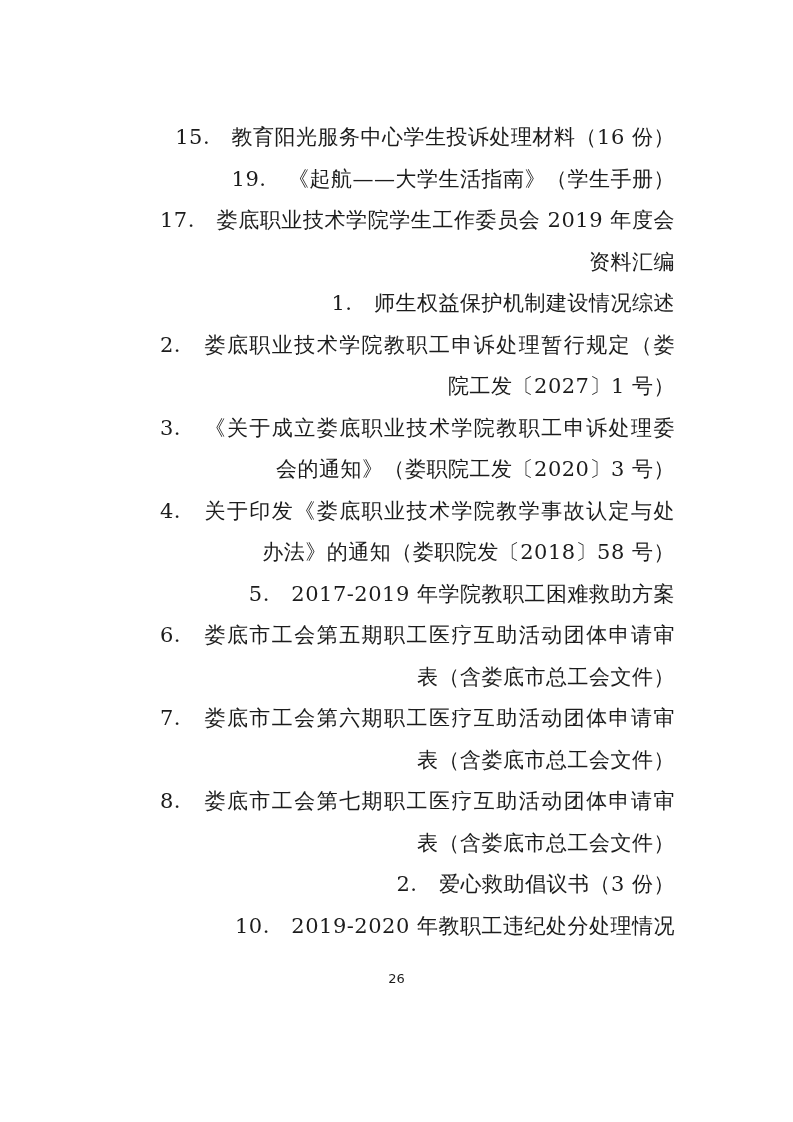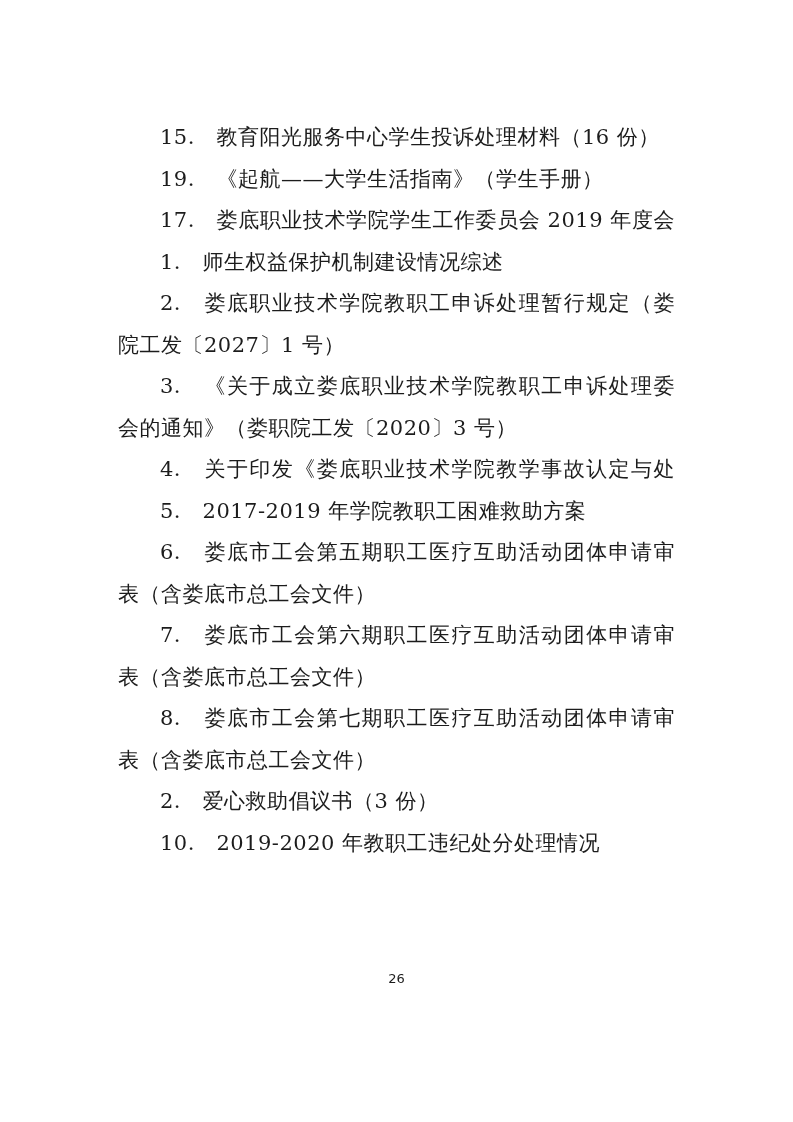--- a/index.html
+++ b/index.html
@@ -25,20 +25,21 @@
     top: 117px;
     width: 557px;
   }
   .line {
     font-size: 21px;
     line-height: 41.5px;
     height: 41.5px;
     color: #1c1c1c;
     white-space: nowrap;
     letter-spacing: 0.5px;
+    text-align: right;
   }
   .line.indent {
     padding-left: 42px;
   }
   .line.justify {
     white-space: normal;
     overflow: hidden;
     text-align: justify;
     text-align-last: justify;
   }
@@ -56,26 +57,28 @@
   }
 </style>
 </head>
 <body>
 
 <div class="page">
   <div class="content" id="doc-body">
       <div class="line indent">15.　教育阳光服务中心学生投诉处理材料（16 份）</div>
       <div class="line indent">19.　《起航——大学生活指南》（学生手册）</div>
       <div class="line indent justify">17.　娄底职业技术学院学生工作委员会 2019 年度会议</div>
+      <div class="line">资料汇编</div>
       <div class="line indent">1.　师生权益保护机制建设情况综述</div>
       <div class="line indent justify">2.　娄底职业技术学院教职工申诉处理暂行规定（娄职</div>
       <div class="line">院工发〔2027〕1 号）</div>
       <div class="line indent justify">3.　《关于成立娄底职业技术学院教职工申诉处理委员</div>
       <div class="line">会的通知》（娄职院工发〔2020〕3 号）</div>
       <div class="line indent justify">4.　关于印发《娄底职业技术学院教学事故认定与处理</div>
+      <div class="line">办法》的通知（娄职院发〔2018〕58 号）</div>
       <div class="line indent">5.　2017-2019 年学院教职工困难救助方案</div>
       <div class="line indent justify">6.　娄底市工会第五期职工医疗互助活动团体申请审批</div>
       <div class="line">表（含娄底市总工会文件）</div>
       <div class="line indent justify">7.　娄底市工会第六期职工医疗互助活动团体申请审批</div>
       <div class="line">表（含娄底市总工会文件）</div>
       <div class="line indent justify">8.　娄底市工会第七期职工医疗互助活动团体申请审批</div>
       <div class="line">表（含娄底市总工会文件）</div>
       <div class="line indent">2.　爱心救助倡议书（3 份）</div>
       <div class="line indent">10.　2019-2020 年教职工违纪处分处理情况</div>
     </div>

